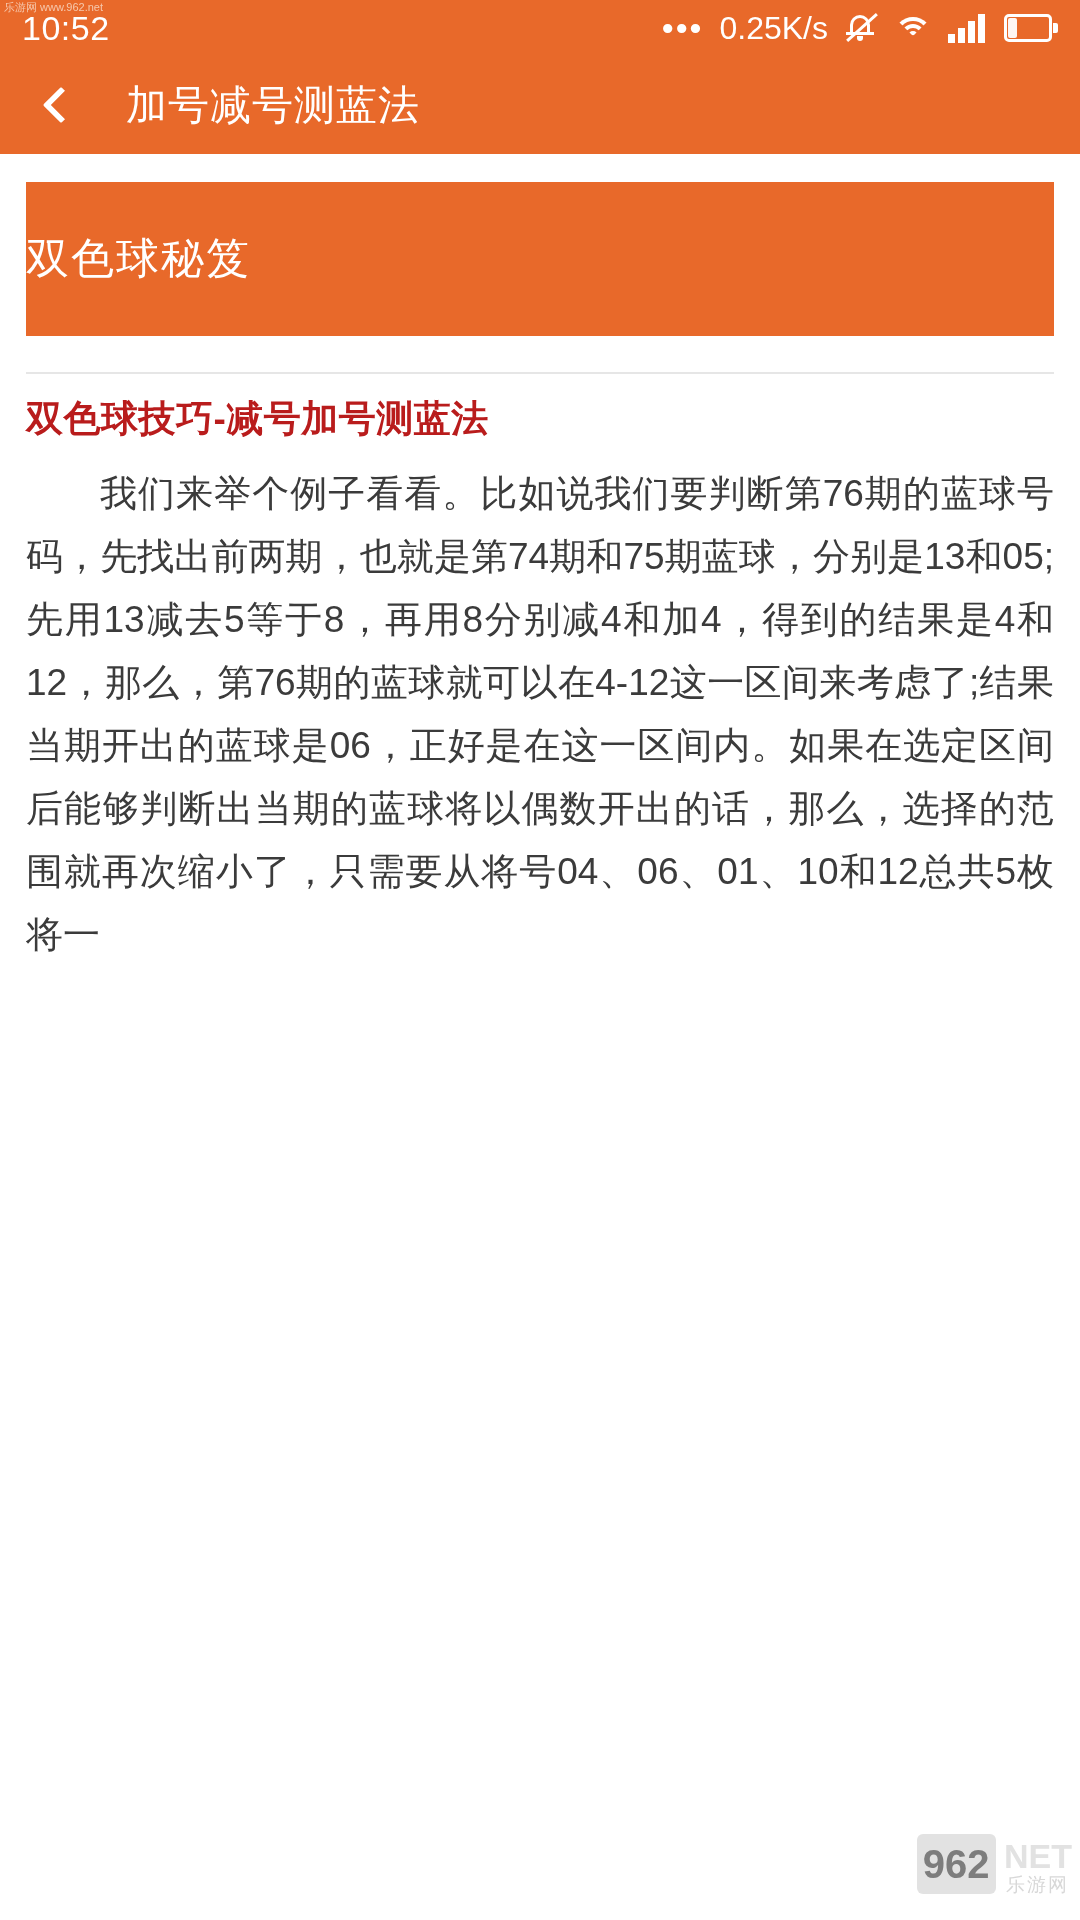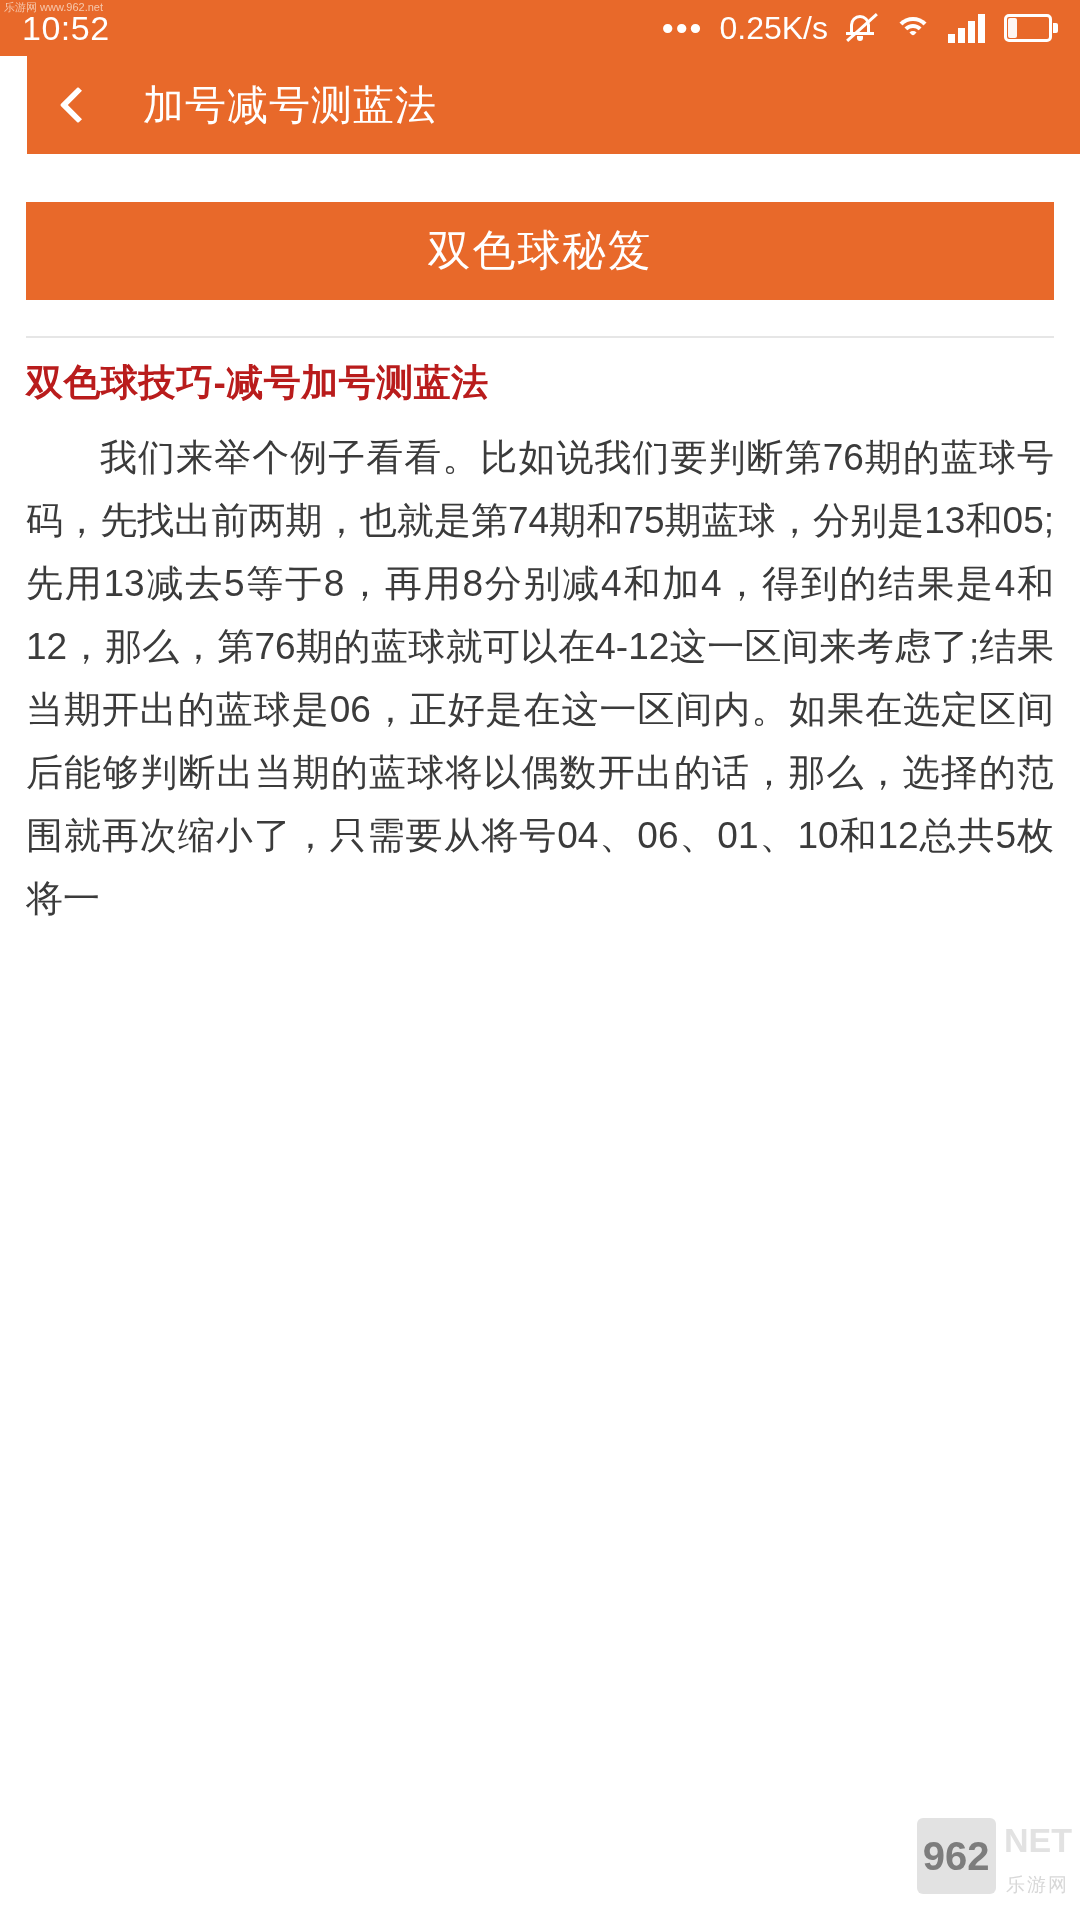--- a/index.html
+++ b/index.html
@@ -94,22 +94,21 @@
     font-size: 11px; color: #f6c8ad; letter-spacing: 0px;
     line-height: 12px;
   }
 
   
   .appbar {
     height: 98px;
     background: #e8692a;
     display: flex;
     align-items: center;
-    padding-left: 20px;
-    margin-left: 27px;
+    padding-left: 30px;
   }
   .back-btn {
     width: 62px; height: 62px;
     display: flex; align-items: center; justify-content: center;
   }
   .back-arrow {
     width: 26px; height: 26px;
     border-left: 6px solid #ffffff;
     border-bottom: 6px solid #ffffff;
     transform: rotate(45deg);
@@ -119,24 +118,24 @@
     color: #ffffff;
     font-size: 41px;
     margin-left: 34px;
     letter-spacing: 1px;
   }
 
   
   .content { padding: 0 26px; }
 
   .banner {
-    margin-top: 48px;
-    height: 98px;
+    margin-top: 28px;
+    height: 154px;
     background: #e8692a;
-    display: flex; align-items: center; justify-content: center;
+    display: flex; align-items: center; 
     color: #ffffff;
     font-size: 43px;
     letter-spacing: 2px;
   }
 
   .divider {
     margin: 36px 0 0 0;
     height: 2px;
     background: #e6e6e6;
   }
@@ -165,21 +164,21 @@
     width: 160px; height: 70px;
   }
   .wm-box {
     position: absolute; right: 0; bottom: 20px;
     font-family: "Liberation Sans", sans-serif;
   }
   .wm-962 {
     display: inline-block;
     background: #e2e2e2; color: #7d7d7d;
     font-size: 40px; font-weight: bold;
-    padding: 16px 6px; border-radius: 6px;
+    padding: 8px 6px; border-radius: 6px;
     line-height: 44px;
   }
   .wm-net {
     display: inline-block;
     color: #e2e2e2; font-size: 34px; font-weight: bold;
     vertical-align: top; line-height: 44px; margin-left: 4px;
   }
   .wm-sub {
     position: absolute; right: 3px; bottom: -4px;
     color: #d8d8d8; font-size: 19px; letter-spacing: 2px;

